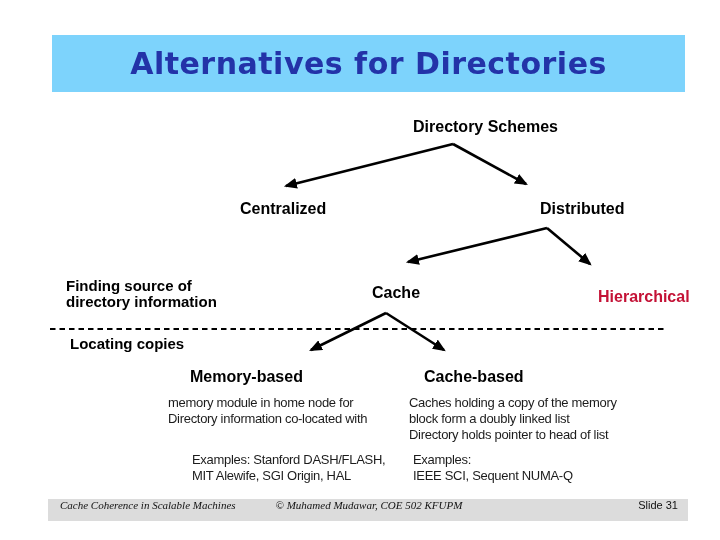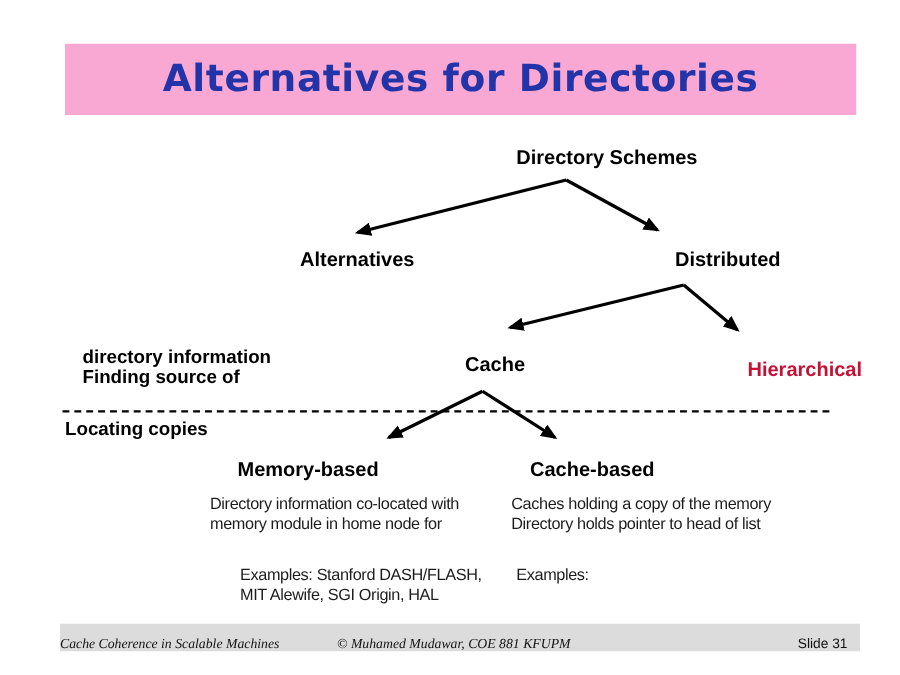--- a/index.html
+++ b/index.html
@@ -8,21 +8,21 @@
     position: relative;
     background: #ffffff;
     font-family: "Liberation Sans", sans-serif;
     overflow: hidden;
   }
 
   
   .title-band {
     position: absolute; left: 52px; top: 35px;
     width: 633px; height: 57px;
-    background: #f9a8d4;
+    background: #7dd3fc;
     display: flex; align-items: center; justify-content: center;
   }
   .title-text {
     font-family: "DejaVu Sans", sans-serif;
     font-weight: bold;
     font-size: 30px;
     color: #2333a8;
     letter-spacing: 0.5px;
     white-space: nowrap;
   }
@@ -53,44 +53,44 @@
 
   .row-label {
     position: absolute;
     font-weight: bold;
     font-size: 15px;
     color: #000000;
     line-height: 16px;
     white-space: nowrap;
   }
   .row-finding  { left: 66px; top: 278px; }
-  .row-locating { left: 52px; top: 336px; }
+  .row-locating { left: 70px; top: 336px; }
 
   
   .body-text {
     position: absolute;
     font-size: 13px;
     line-height: 16px;
     color: #1c1c1c;
     letter-spacing: -0.3px;
     white-space: nowrap;
   }
   .desc-left  { left: 168px; top: 395px; }
   .desc-right { left: 409px; top: 395px; }
   .ex-left    { left: 168px; top: 452px; margin-left: 24px; }
   .ex-right   { left: 413px; top: 452px; }
 
   
   .footer-bar {
     position: absolute; left: 48px; top: 499px;
     width: 640px; height: 22px;
     background: #dcdcdc;
-    display: flex; align-items: flex-end;
+    display: flex; align-items: flex-start;
     box-sizing: border-box;
-    padding: 0 10px 0 0;
+    padding: 0 10px 0 12px;
   }
   .footer-course, .footer-author {
     font-family: "Liberation Serif", serif;
     font-style: italic;
     font-size: 11px;
     color: #111111;
     white-space: nowrap;
   }
   .footer-course { flex: 1; text-align: left; }
   .footer-author { flex: 1; text-align: center; }
@@ -118,49 +118,51 @@
   <line x1="453" y1="144" x2="286" y2="186" stroke="#000" stroke-width="2.6" marker-end="url(#ah)"></line>
   <line x1="453" y1="144" x2="526" y2="184" stroke="#000" stroke-width="2.6" marker-end="url(#ah)"></line>
   <line x1="547" y1="228" x2="408" y2="262" stroke="#000" stroke-width="2.6" marker-end="url(#ah)"></line>
   <line x1="547" y1="228" x2="590" y2="264" stroke="#000" stroke-width="2.6" marker-end="url(#ah)"></line>
   <line x1="386" y1="313" x2="311" y2="350" stroke="#000" stroke-width="2.6" marker-end="url(#ah)"></line>
   <line x1="386" y1="313" x2="444" y2="350" stroke="#000" stroke-width="2.6" marker-end="url(#ah)"></line>
   <line x1="50" y1="329" x2="667" y2="329" stroke="#000" stroke-width="1.8" stroke-dasharray="5.5 4"></line>
 </svg>
 
 <div class="lbl lbl-root">Directory Schemes</div>
-<div class="lbl lbl-centralized">Alternatives</div>
+<div class="lbl lbl-centralized">Centralized</div>
 <div class="lbl lbl-distributed">Distributed</div>
 <div class="lbl lbl-flat">Cache</div>
 <div class="lbl lbl-hier">Hierarchical</div>
 <div class="lbl lbl-memory">Memory-based</div>
 <div class="lbl lbl-cache">Cache-based</div>
 
 <div class="row-label row-finding">
+  <div>Finding source of</div>
   <div>directory information</div>
-  <div>Finding source of</div>
 </div>
 <div class="row-label row-locating">Locating copies</div>
 
 <div class="body-text desc-left">
+  <div>memory module in home node for</div>
   <div>Directory information co-located with</div>
-  <div>memory module in home node for</div>
 </div>
 
 <div class="body-text desc-right">
   <div>Caches holding a copy of the memory</div>
+  <div>block form a doubly linked list</div>
   <div>Directory holds pointer to head of list</div>
 </div>
 
 <div class="body-text ex-left">
   <div>Examples: Stanford DASH/FLASH,</div>
   <div>MIT Alewife, SGI Origin, HAL</div>
 </div>
 
 <div class="body-text ex-right">
   <div>Examples:</div>
+  <div>IEEE SCI, Sequent NUMA-Q</div>
 </div>
 
 <div class="footer-bar">
   <span class="footer-course">Cache Coherence in Scalable Machines</span>
-  <span class="footer-author">© Muhamed Mudawar, COE 881 KFUPM</span>
+  <span class="footer-author">© Muhamed Mudawar, COE 502 KFUPM</span>
   <span class="footer-slide">Slide 31</span>
 </div>
 
 </body></html>

